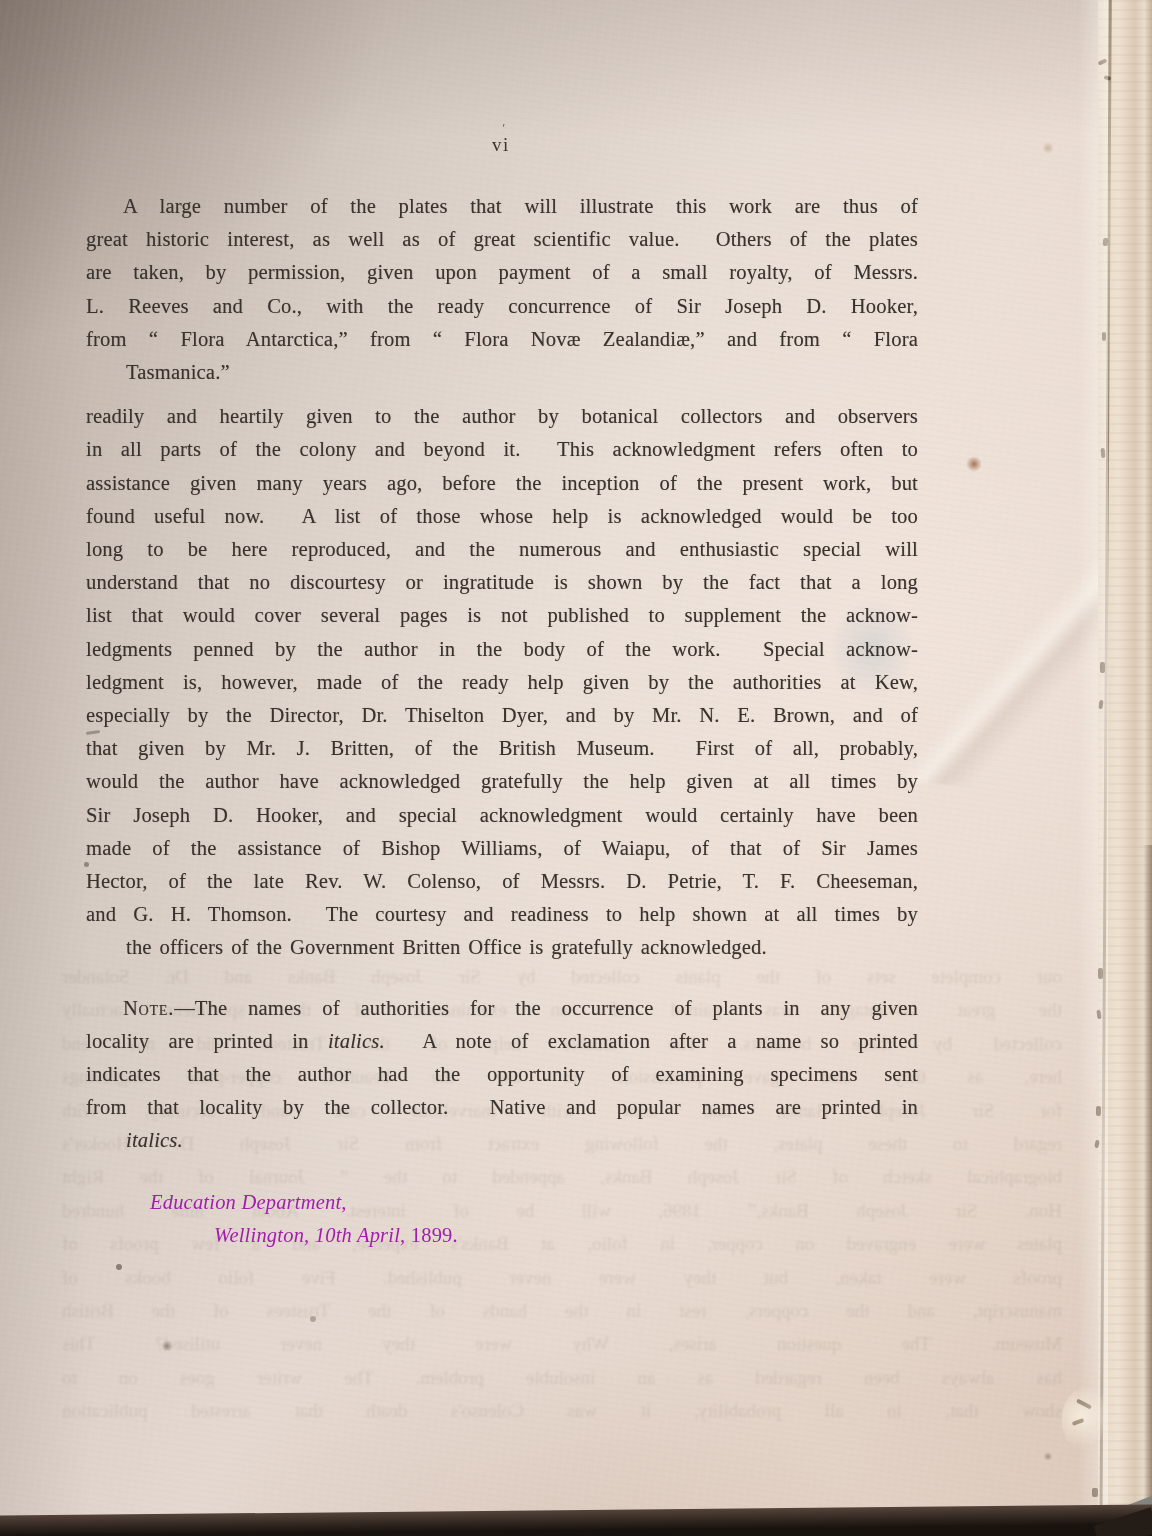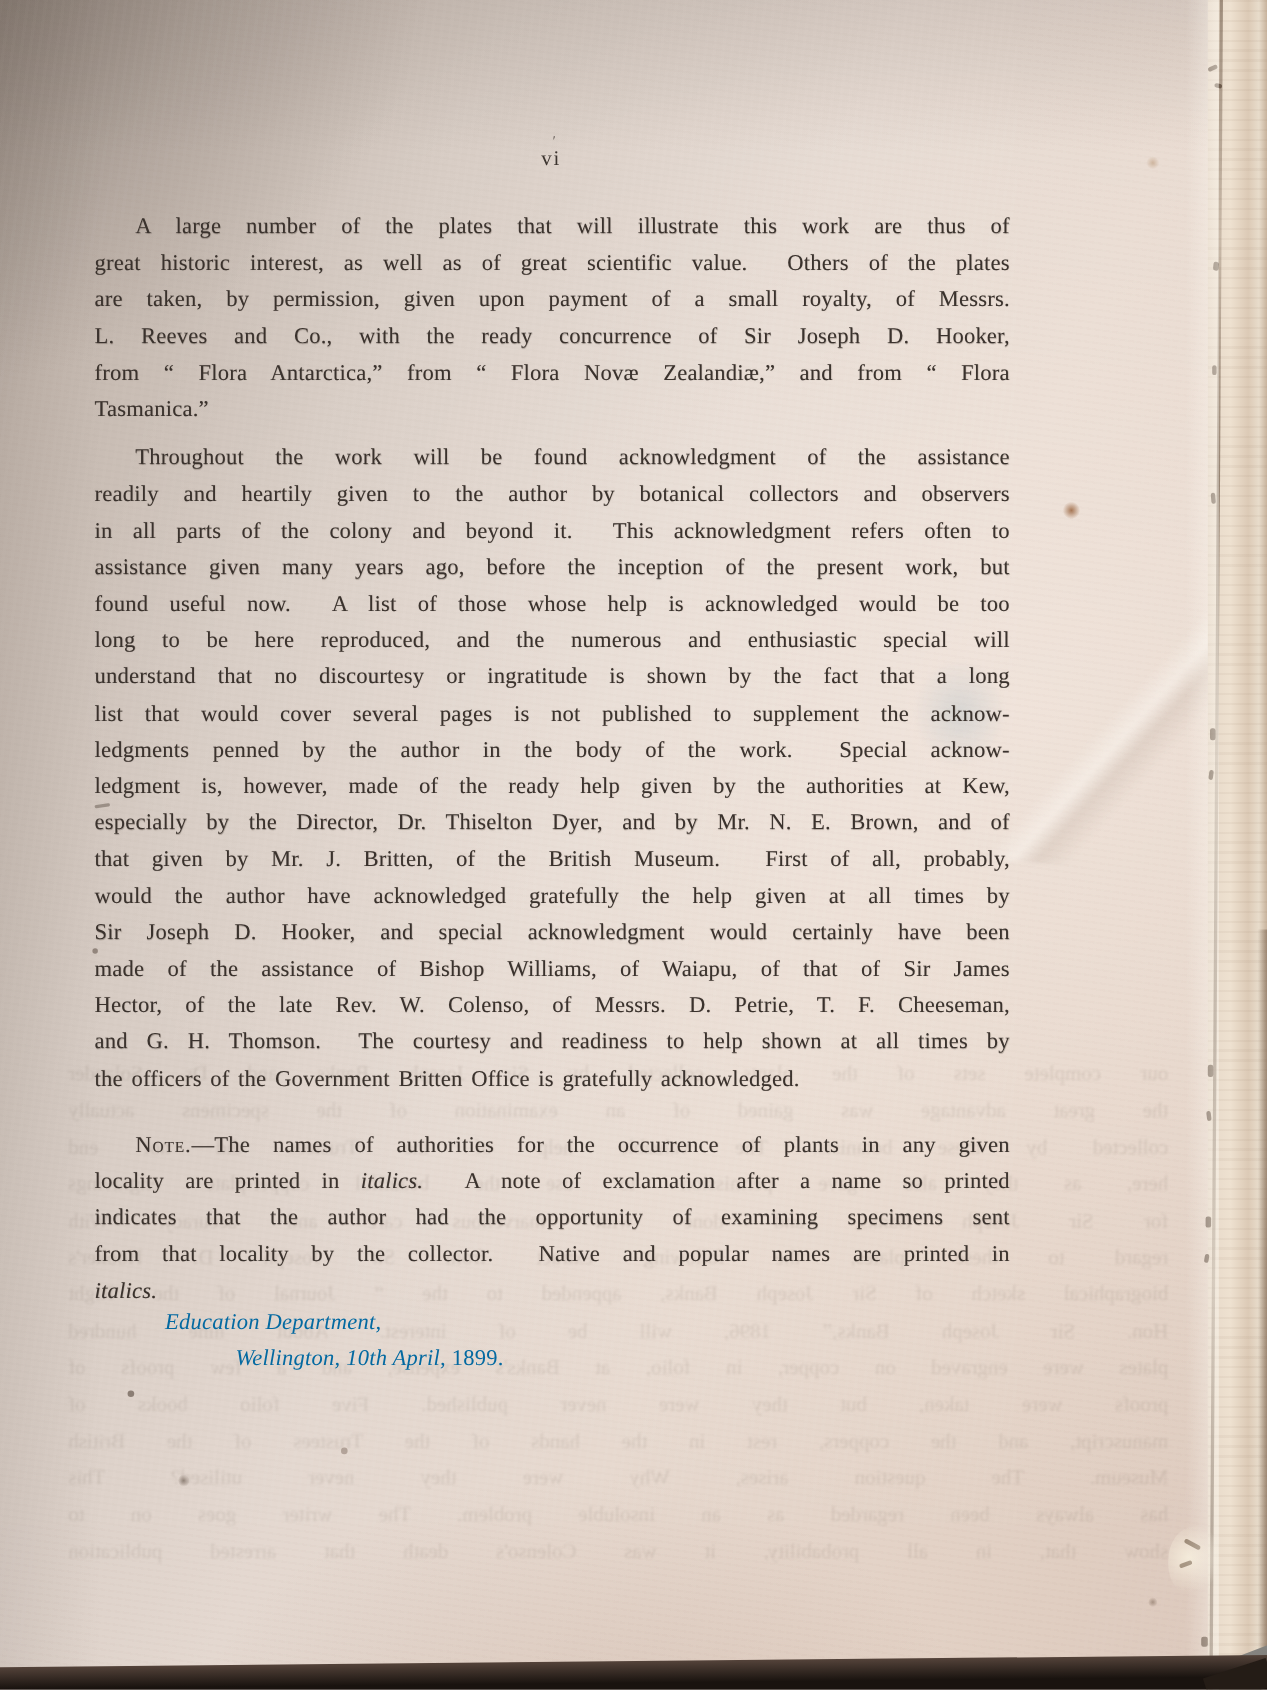--- a/index.html
+++ b/index.html
@@ -57,25 +57,25 @@
   .text-block{
     position:absolute;left:86px;top:190px;width:832px;
     color:#3a322d;font-size:20.5px;line-height:33.2px;
     letter-spacing:.2px;word-spacing:2.5px;
     text-shadow:.3px .3px .7px rgba(58,47,38,.35);
   }
   .para{margin:0 0 11px 0;}
   .para.note{margin-top:27px;}
   .line{text-align:justify;text-align-last:justify;}
   .line.first{text-indent:37px;}
-  .line.lastline{text-align-last:left;}
+  .line.lastline{text-align-last:left;margin-left:40px;}
   .seg-i{font-style:italic;}
   .seg-sc{font-variant:small-caps;letter-spacing:.8px;margin-top:34px;}
   .signature{
-    position:absolute;left:150px;top:1186px;color:#0369a1;
+    position:absolute;left:150px;top:1186px;color:#a21caf;
     font-size:20.5px;line-height:33px;letter-spacing:.2px;
   }
   .sig2{margin-left:64px;}
   
   .ghost{
     position:absolute;left:62px;top:960px;width:1000px;
     transform:scaleX(-1);opacity:.13;color:#5d5044;
     font-size:19px;line-height:33.4px;filter:blur(1.2px);
     pointer-events:none;
   }
@@ -179,21 +179,20 @@
   <div class="text-block" id="text-block">
       <div class="para">
         <div class="line first"><span>A large number of the plates that will illustrate this work are thus of</span></div>
         <div class="line"><span>great historic interest, as well as of great scientific value.&nbsp; Others of the plates</span></div>
         <div class="line"><span>are taken, by permission, given upon payment of a small royalty, of Messrs.</span></div>
         <div class="line"><span>L. Reeves and Co., with the ready concurrence of Sir Joseph D. Hooker,</span></div>
         <div class="line"><span>from “ Flora Antarctica,” from “ Flora Novæ Zealandiæ,” and from “ Flora</span></div>
         <div class="line lastline"><span>Tasmanica.”</span></div>
       </div>
       <div class="para">
-        <div class="line first"><span>Throughout the work will be found acknowledgment of the assistance</span></div>
         <div class="line"><span>readily and heartily given to the author by botanical collectors and observers</span></div>
         <div class="line"><span>in all parts of the colony and beyond it.&nbsp; This acknowledgment refers often to</span></div>
         <div class="line"><span>assistance given many years ago, before the inception of the present work, but</span></div>
         <div class="line"><span>found useful now.&nbsp; A list of those whose help is acknowledged would be too</span></div>
         <div class="line"><span>long to be here reproduced, and the numerous and enthusiastic special will</span></div>
         <div class="line"><span>understand that no discourtesy or ingratitude is shown by the fact that a long</span></div>
         <div class="line"><span>list that would cover several pages is not published to supplement the acknow-</span></div>
         <div class="line"><span>ledgments penned by the author in the body of the work.&nbsp; Special acknow-</span></div>
         <div class="line"><span>ledgment is, however, made of the ready help given by the authorities at Kew,</span></div>
         <div class="line"><span>especially by the Director, Dr. Thiselton Dyer, and by Mr. N. E. Brown, and of</span></div>

